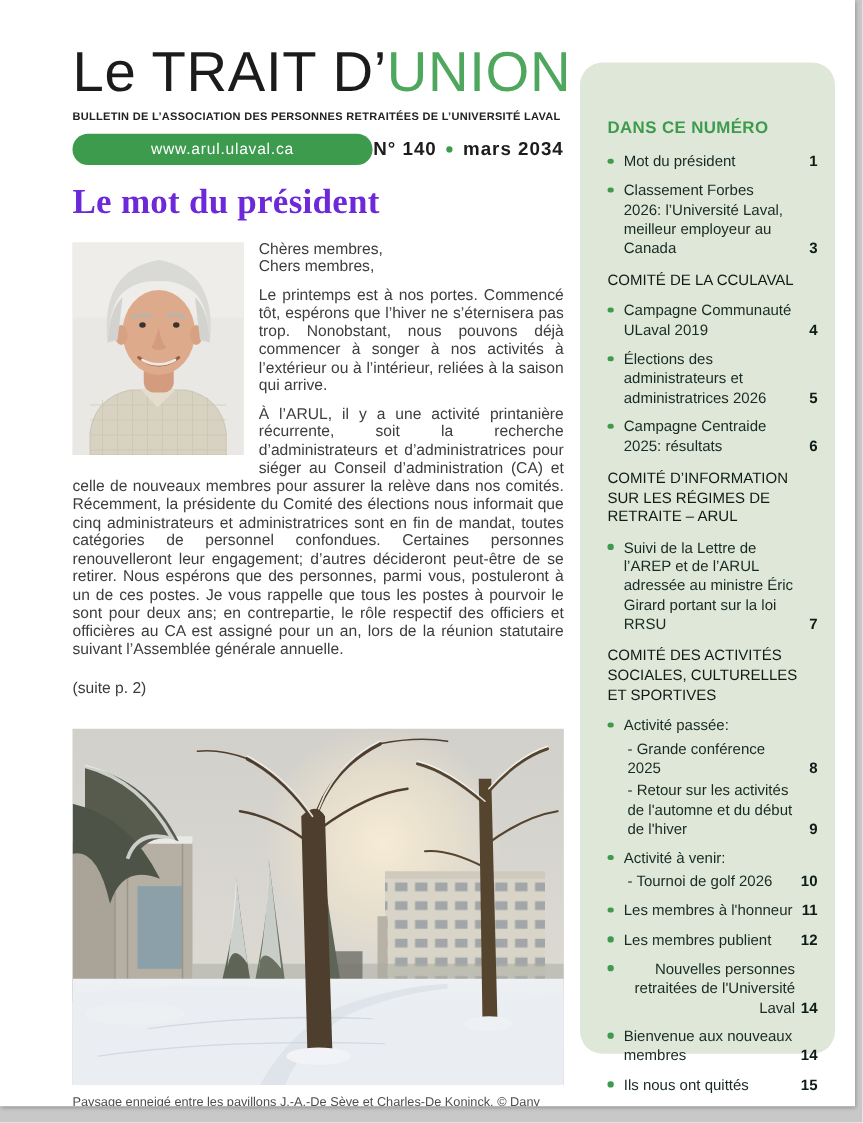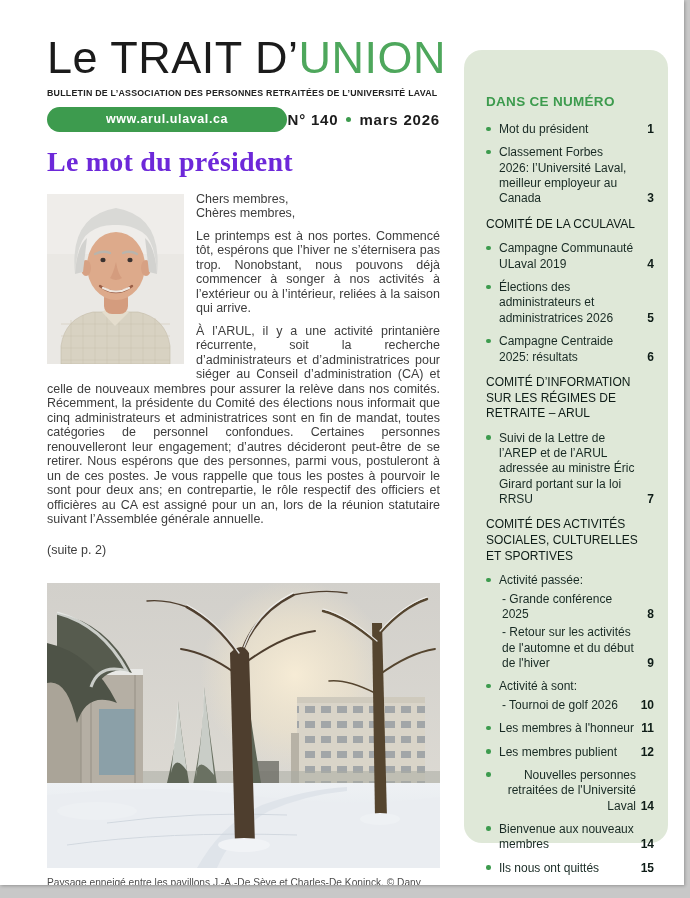--- a/index.html
+++ b/index.html
@@ -17,34 +17,34 @@
     background:var(--viewer-bg);
     font-family:"Liberation Sans", sans-serif;
     -webkit-font-smoothing:antialiased;
   }
   .sheet{
     position:absolute;left:0;top:0;width:684px;height:885px;
     background:#ffffff;box-shadow:1px 1px 3px rgba(0,0,0,.25);
     overflow:hidden;
   }
   
-  .main-col{position:absolute;left:47px;top:34px;width:393px;}
+  .main-col{position:absolute;left:58px;top:34px;width:393px;}
   .masthead-title{
     font-size:45px;line-height:1.08;letter-spacing:.5px;
     color:var(--text-dark);white-space:nowrap;font-weight:400;
   }
   .masthead-title .green{color:var(--green-title);}
   .masthead-subtitle{
     margin-top:5px;font-size:8.8px;font-weight:700;letter-spacing:.25px;
     color:#222;white-space:nowrap;
   }
   .pill-row{margin-top:9px;display:flex;align-items:center;justify-content:space-between;}
   .site-pill{
     width:240px;height:25px;border-radius:13px;background:var(--accent);
-    color:#fff;font-weight:700;font-size:12.5px;letter-spacing:.6px;
+    color:#fff;font-weight:400;font-size:12.5px;letter-spacing:.6px;
     display:flex;align-items:center;justify-content:center;cursor:pointer;
   }
   .issue{display:flex;align-items:center;gap:8px;font-weight:700;font-size:15px;
     letter-spacing:.8px;color:#1c1c1c;}
   .issue-dot{width:5px;height:5px;border-radius:50%;background:var(--accent);}
   h1.article-title{
     font-family:"Liberation Serif", serif;font-weight:700;
     font-size:28px;margin:14px 0 0;color:#6d28d9;letter-spacing:.2px;
   }
   .article-body{
@@ -89,21 +89,21 @@
 
     <div class="masthead-title"><span>Le TRAIT D’</span><span class="green">UNION</span></div>
 
     <div class="masthead-subtitle">BULLETIN DE L’ASSOCIATION DES PERSONNES RETRAITÉES DE L’UNIVERSITÉ LAVAL</div>
 
     <div class="pill-row">
       <div class="site-pill">www.arul.ulaval.ca</div>
       <div class="issue">
         <span>N° 140</span>
         <span class="issue-dot"></span>
-        <span>mars 2026</span>
+        <span>mars 2034</span>
       </div>
     </div>
 
     <h1 class="article-title">Le mot du président</h1>
 
     <div class="article-body">
       <div class="president-photo">
 
         <svg width="137" height="170" viewBox="0 0 137 170" xmlns="http://www.w3.org/2000/svg">
           <rect width="137" height="170" fill="#eae8e4"></rect>
@@ -135,22 +135,22 @@
           <ellipse cx="83" cy="66" rx="2.6" ry="2.2" fill="#3a3230"></ellipse>
 
           <path d="M69,68 Q66,80 63,84 Q69,88 75,84 Q71,80 69,68" fill="#d49c7e"></path>
 
           <path d="M53,92 Q69,104 85,92" stroke="#9a5f47" stroke-width="2.4" fill="none" stroke-linecap="round"></path>
           <path d="M56,94 Q69,101 82,94" stroke="#f0e8e0" stroke-width="2.2" fill="none" stroke-linecap="round"></path>
         </svg>
       </div>
 
       <div class="salutation">
+          <div>Chères membres,</div>
           <div>Chers membres,</div>
-          <div>Chères membres,</div>
         </div>
       <div>
           <p>Le printemps est à nos portes. Commencé tôt, espérons que l’hiver ne s’éternisera pas trop. Nonobstant, nous pouvons déjà commencer à songer à nos activités à l’extérieur ou à l’intérieur, reliées à la saison qui arrive.</p>
           <p>À l’ARUL, il y a une activité printanière récurrente, soit la recherche d’administrateurs et d’administratrices pour siéger au Conseil d’administration (CA) et celle de nouveaux membres pour assurer la relève dans nos comités. Récemment, la présidente du Comité des élections nous informait que cinq administrateurs et administratrices sont en fin de mandat, toutes catégories de personnel confondues. Certaines personnes renouvelleront leur engagement; d’autres décideront peut-être de se retirer. Nous espérons que des personnes, parmi vous, postuleront à un de ces postes. Je vous rappelle que tous les postes à pourvoir le sont pour deux ans; en contrepartie, le rôle respectif des officiers et officières au CA est assigné pour un an, lors de la réunion statutaire suivant l’Assemblée générale annuelle.</p>
         </div>
     </div>
 
     <div class="continuation">(suite p. 2)</div>
 
     <figure class="campus">
@@ -303,21 +303,21 @@
             <span class="toc-bullet"></span>
             <span class="toc-label" style="display: block;">Activité passée:</span>
             <span class="toc-page"></span>
           </div>
           <div class="toc-sub"><span class="toc-label">- Grande conférence 2025</span><span class="toc-page">8</span></div>
           <div class="toc-sub"><span class="toc-label">- Retour sur les activités de l'automne et du début de l'hiver</span><span class="toc-page">9</span></div>
         </div>
         <div class="toc-item">
           <div class="toc-row">
             <span class="toc-bullet"></span>
-            <span class="toc-label" style="display: block;">Activité à sont:</span>
+            <span class="toc-label" style="display: block;">Activité à venir:</span>
             <span class="toc-page"></span>
           </div>
           <div class="toc-sub"><span class="toc-label">- Tournoi de golf 2026</span><span class="toc-page">10</span></div>
         </div>
         <div class="toc-item">
           <div class="toc-row">
             <span class="toc-bullet"></span>
             <span class="toc-label" style="display: block;">Les membres à l'honneur</span>
             <span class="toc-page">11</span>
           </div>

